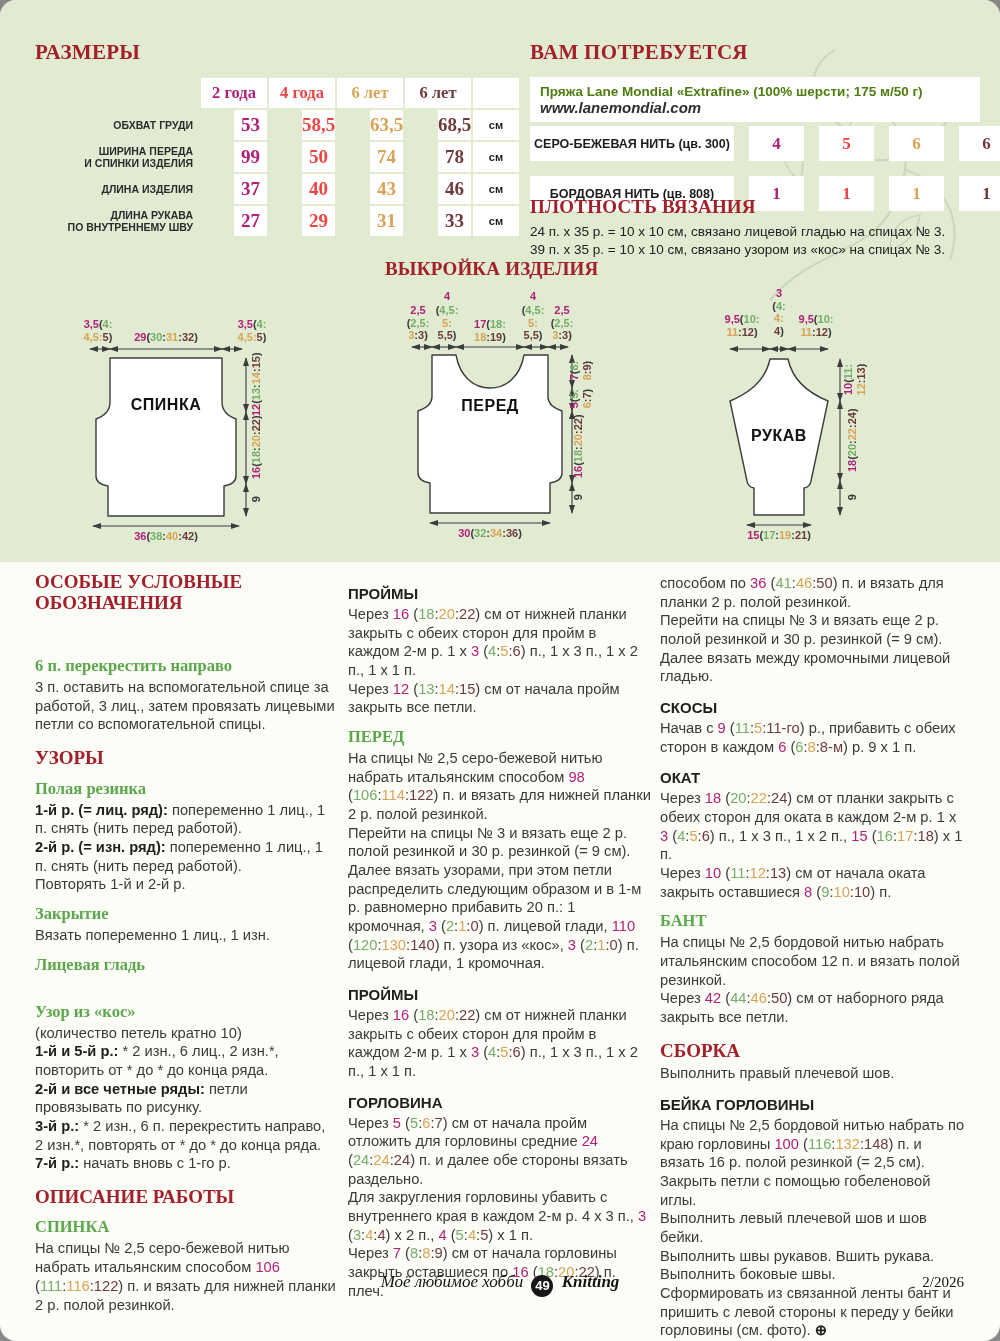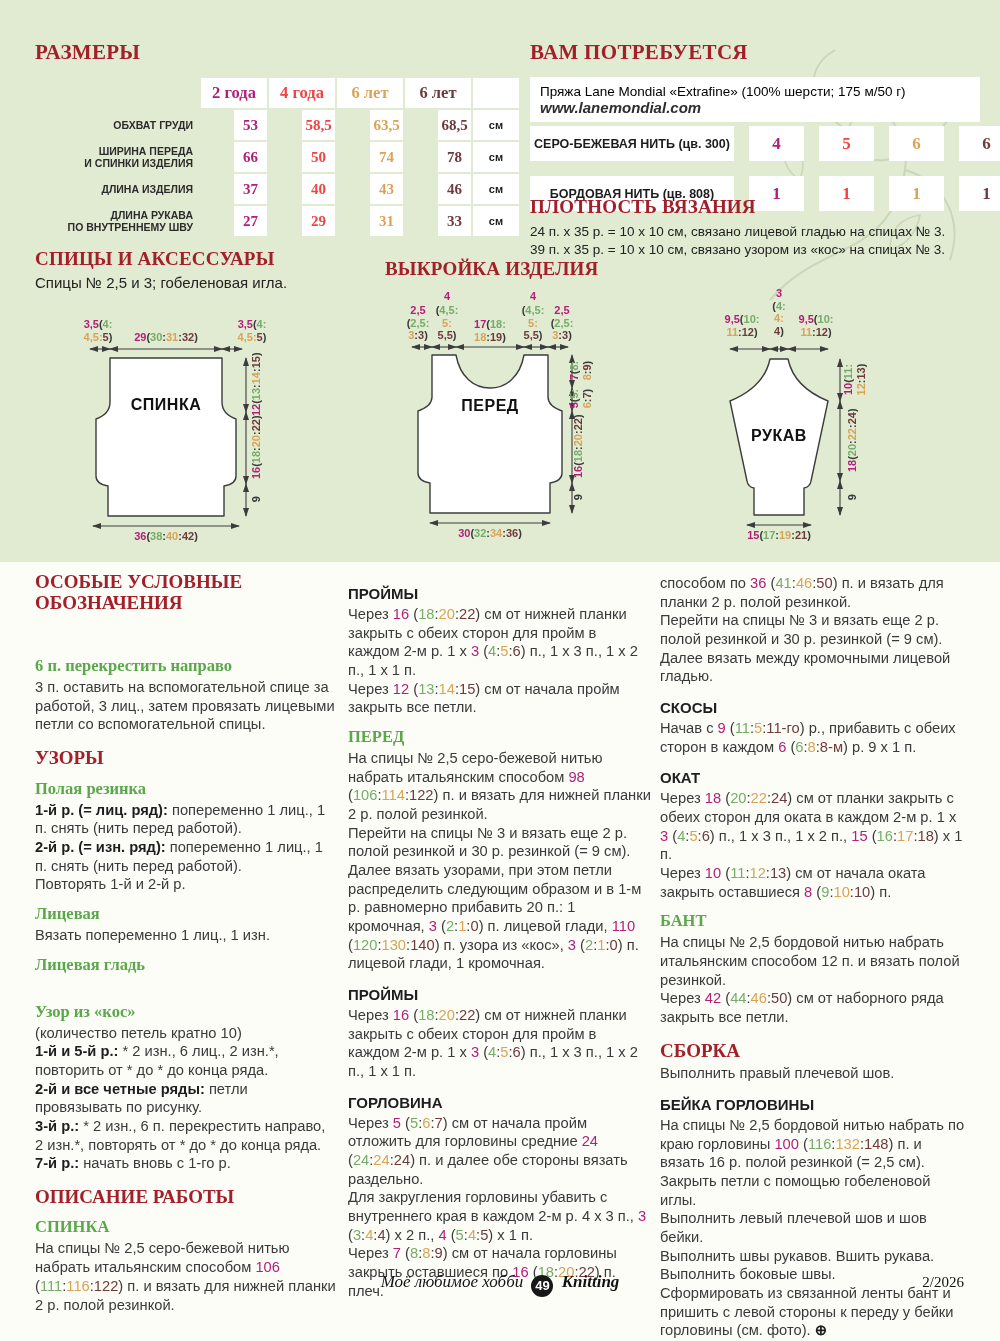--- a/index.html
+++ b/index.html
@@ -1,42 +1,42 @@
 <!DOCTYPE html>
 <html><head>
 <meta charset="utf-8">
 <style>
   html,body{margin:0;padding:0;background:#888;}
   .page{position:relative;width:1000px;height:1341px;margin:0 auto;background:#fdfdf8;
-        font-family:"Liberation Sans",sans-serif;overflow:hidden;}
+        font-family:"Liberation Sans",sans-serif;overflow:hidden;border-radius:16px;}
   .topband{position:absolute;left:0;top:0;width:1000px;height:562px;background:#e1ebd2;}
   .red-title{font-family:"Liberation Serif",serif;font-weight:bold;color:#a3202a;}
   .t21{font-size:21px;letter-spacing:.3px;}
   .t19{font-size:19px;letter-spacing:.2px;}
 
   
   .sizes{position:absolute;left:35px;top:40px;width:480px;}
   .sizes .red-title{margin-bottom:13px;}
   .tgrid{display:grid;grid-template-columns:164px repeat(4,66px) 46px;gap:2px;grid-auto-rows:minmax(30px,auto);}
   .hlab{background:transparent;}
   .hcell{background:#fff;display:flex;align-items:center;justify-content:center;
          font-family:"Liberation Serif",serif;font-weight:bold;font-size:16.5px;}
   .lab{display:flex;align-items:center;justify-content:flex-end;text-align:right;
        font-size:10.5px;font-weight:bold;color:#2b2b2b;line-height:1.15;white-space:pre-line;padding-right:6px;}
   .val{background:#fff;display:flex;align-items:center;justify-content:center;
-       font-family:"Liberation Serif",serif;font-weight:bold;font-size:15px;margin-left:33px;}
+       font-family:"Liberation Serif",serif;font-weight:bold;font-size:19px;margin-left:33px;}
   .unit{background:#fff;display:flex;align-items:center;justify-content:center;
         font-size:11px;font-weight:bold;color:#1c1c1c;}
   .c-m{color:#b02079}.c-g{color:#ef4444}.c-o{color:#d9a355}.c-t{color:#6e3a3c}
 
   
   .req{position:absolute;left:530px;top:40px;width:450px;}
   .req .red-title{margin-bottom:12px;}
   .yarnbox{background:#fff;padding:7px 10px 6px;margin-bottom:4px;}
-  .yarn1{font-weight:normal;font-size:13.5px;color:#000000;}
+  .yarn1{font-weight:bold;font-size:13.5px;color:#4d7c0f;}
   .yarn2{font-weight:bold;font-style:italic;font-size:15px;color:#2e2e2e;}
   .rgrid{display:grid;grid-template-columns:204px repeat(4,55px) 68px;gap:15px;grid-auto-rows:minmax(35px,auto);}
   .rlab{background:#fff;display:flex;align-items:center;justify-content:center;
         font-size:12.5px;font-weight:bold;color:#1c1c1c;text-align:center;}
   .rval{background:#fff;display:flex;align-items:center;justify-content:center;
         font-family:"Liberation Serif",serif;font-weight:bold;font-size:17px;}
   .runit{background:#fff;display:flex;align-items:center;justify-content:center;
          font-size:9.5px;font-weight:bold;color:#1c1c1c;text-align:center;white-space:pre-line;line-height:1.2;}
 
   .gauge{position:absolute;left:530px;top:196px;width:460px;}
@@ -103,21 +103,21 @@
       <div class="hcell c-t">6 лет</div>
       <div class="hcell"></div>
     <div class="lab">ОБХВАТ ГРУДИ</div>
         <div class="val c-m">53</div>
         <div class="val c-g">58,5</div>
         <div class="val c-o">63,5</div>
         <div class="val c-t">68,5</div>
         <div class="unit">см</div>
         <div class="lab">ШИРИНА ПЕРЕДА
 И СПИНКИ ИЗДЕЛИЯ</div>
-        <div class="val c-m">66</div>
+        <div class="val c-m">99</div>
         <div class="val c-g">50</div>
         <div class="val c-o">74</div>
         <div class="val c-t">78</div>
         <div class="unit">см</div>
         <div class="lab">ДЛИНА ИЗДЕЛИЯ</div>
         <div class="val c-m">37</div>
         <div class="val c-g">40</div>
         <div class="val c-o">43</div>
         <div class="val c-t">46</div>
         <div class="unit">см</div>
@@ -154,24 +154,20 @@
 50 г</div>
       </div>
   </div>
 
   <div class="gauge">
     <div class="red-title t19">ПЛОТНОСТЬ ВЯЗАНИЯ</div>
     <div class="gline">24 п. х 35 р. = 10 х 10 см, связано лицевой гладью на спицах № 3.</div>
     <div class="gline">39 п. х 35 р. = 10 х 10 см, связано узором из «кос» на спицах № 3.</div>
   </div>
 
-  <div class="needles">
-    <div class="red-title t19">СПИЦЫ И АКСЕССУАРЫ</div>
-    <div class="nbody">Спицы № 2,5 и 3; гобеленовая игла.</div>
-  </div>
 
   <div class="pattern-title red-title t19">ВЫКРОЙКА ИЗДЕЛИЯ</div>
 
   <div class="diagram" style="left:60px;top:290px;width:230px;height:260px;">
     <svg width="230" height="260" viewBox="0 0 230 260">
       <defs>
         <marker id="e1" markerWidth="9" markerHeight="7" refX="8" refY="3" orient="auto" markerUnits="userSpaceOnUse">
             <path d="M0,0L9,3L0,6Z" fill="#3c3c3c"></path>
           </marker>
         <marker id="s1" markerWidth="9" markerHeight="7" refX="1" refY="3" orient="auto" markerUnits="userSpaceOnUse">
@@ -266,21 +262,21 @@
   <div class="col" style="left:35px;width:302px;">
       <div class="bh1">ОСОБЫЕ УСЛОВНЫЕ
 ОБОЗНАЧЕНИЯ</div>
       <div class="bgap"></div>
       <div class="bgap"></div>
       <div class="bh2">6 п. перекрестить направо</div>
       <div class="bp"><span style="color: rgb(58, 58, 58);">3 п. оставить на вспомогательной спице за работой, 3 лиц., затем провязать лицевыми петли со вспомогательной спицы.</span></div>
       <div class="bh1">УЗОРЫ</div>
       <div class="bh2">Полая резинка</div>
       <div class="bp"><span style="color: rgb(30, 30, 30); font-weight: 700;">1-й р. (= лиц. ряд):</span><span style="color: rgb(58, 58, 58);"> попеременно 1 лиц., 1 п. снять (нить перед работой).</span><br><span style="color: rgb(30, 30, 30); font-weight: 700;">2-й р. (= изн. ряд):</span><span style="color: rgb(58, 58, 58);"> попеременно 1 лиц., 1 п. снять (нить перед работой).</span><br><span style="color: rgb(58, 58, 58);">Повторять 1-й и 2-й р.</span></div>
-      <div class="bh2">Лицевая</div>
+      <div class="bh2">Закрытие</div>
       <div class="bp"><span style="color: rgb(58, 58, 58);">Вязать попеременно 1 лиц., 1 изн.</span></div>
       <div class="bh2">Лицевая гладь</div>
       <div class="bgap"></div>
       <div class="bh2">Узор из «кос»</div>
       <div class="bp"><span style="color: rgb(58, 58, 58);">(количество петель кратно 10)</span><br><span style="color: rgb(30, 30, 30); font-weight: 700;">1-й и 5-й р.:</span><span style="color: rgb(58, 58, 58);"> * 2 изн., 6 лиц., 2 изн.*, повторить от * до * до конца ряда.</span><br><span style="color: rgb(30, 30, 30); font-weight: 700;">2-й и все четные ряды:</span><span style="color: rgb(58, 58, 58);"> петли провязывать по рисунку.</span><br><span style="color: rgb(30, 30, 30); font-weight: 700;">3-й р.:</span><span style="color: rgb(58, 58, 58);"> * 2 изн., 6 п. перекрестить направо, 2 изн.*, повторять от * до * до конца ряда.</span><br><span style="color: rgb(30, 30, 30); font-weight: 700;">7-й р.:</span><span style="color: rgb(58, 58, 58);"> начать вновь с 1-го р.</span></div>
       <div class="bh1">ОПИСАНИЕ РАБОТЫ</div>
       <div class="bh2">СПИНКА</div>
       <div class="bp"><span style="color: rgb(58, 58, 58);">На спицы № 2,5 серо-бежевой нитью набрать итальянским способом </span><span style="color: rgb(176, 32, 121);">106</span><span style="color: rgb(58, 58, 58);"> (</span><span style="color: rgb(116, 173, 104);">111</span><span style="color: rgb(58, 58, 58);">:</span><span style="color: rgb(217, 163, 85);">116</span><span style="color: rgb(58, 58, 58);">:</span><span style="color: rgb(110, 58, 60);">122</span><span style="color: rgb(58, 58, 58);">) п. и вязать для нижней планки 2 р. полой резинкой.</span><br></div>
     </div>
   <div class="col" style="left:348px;width:303px;">

